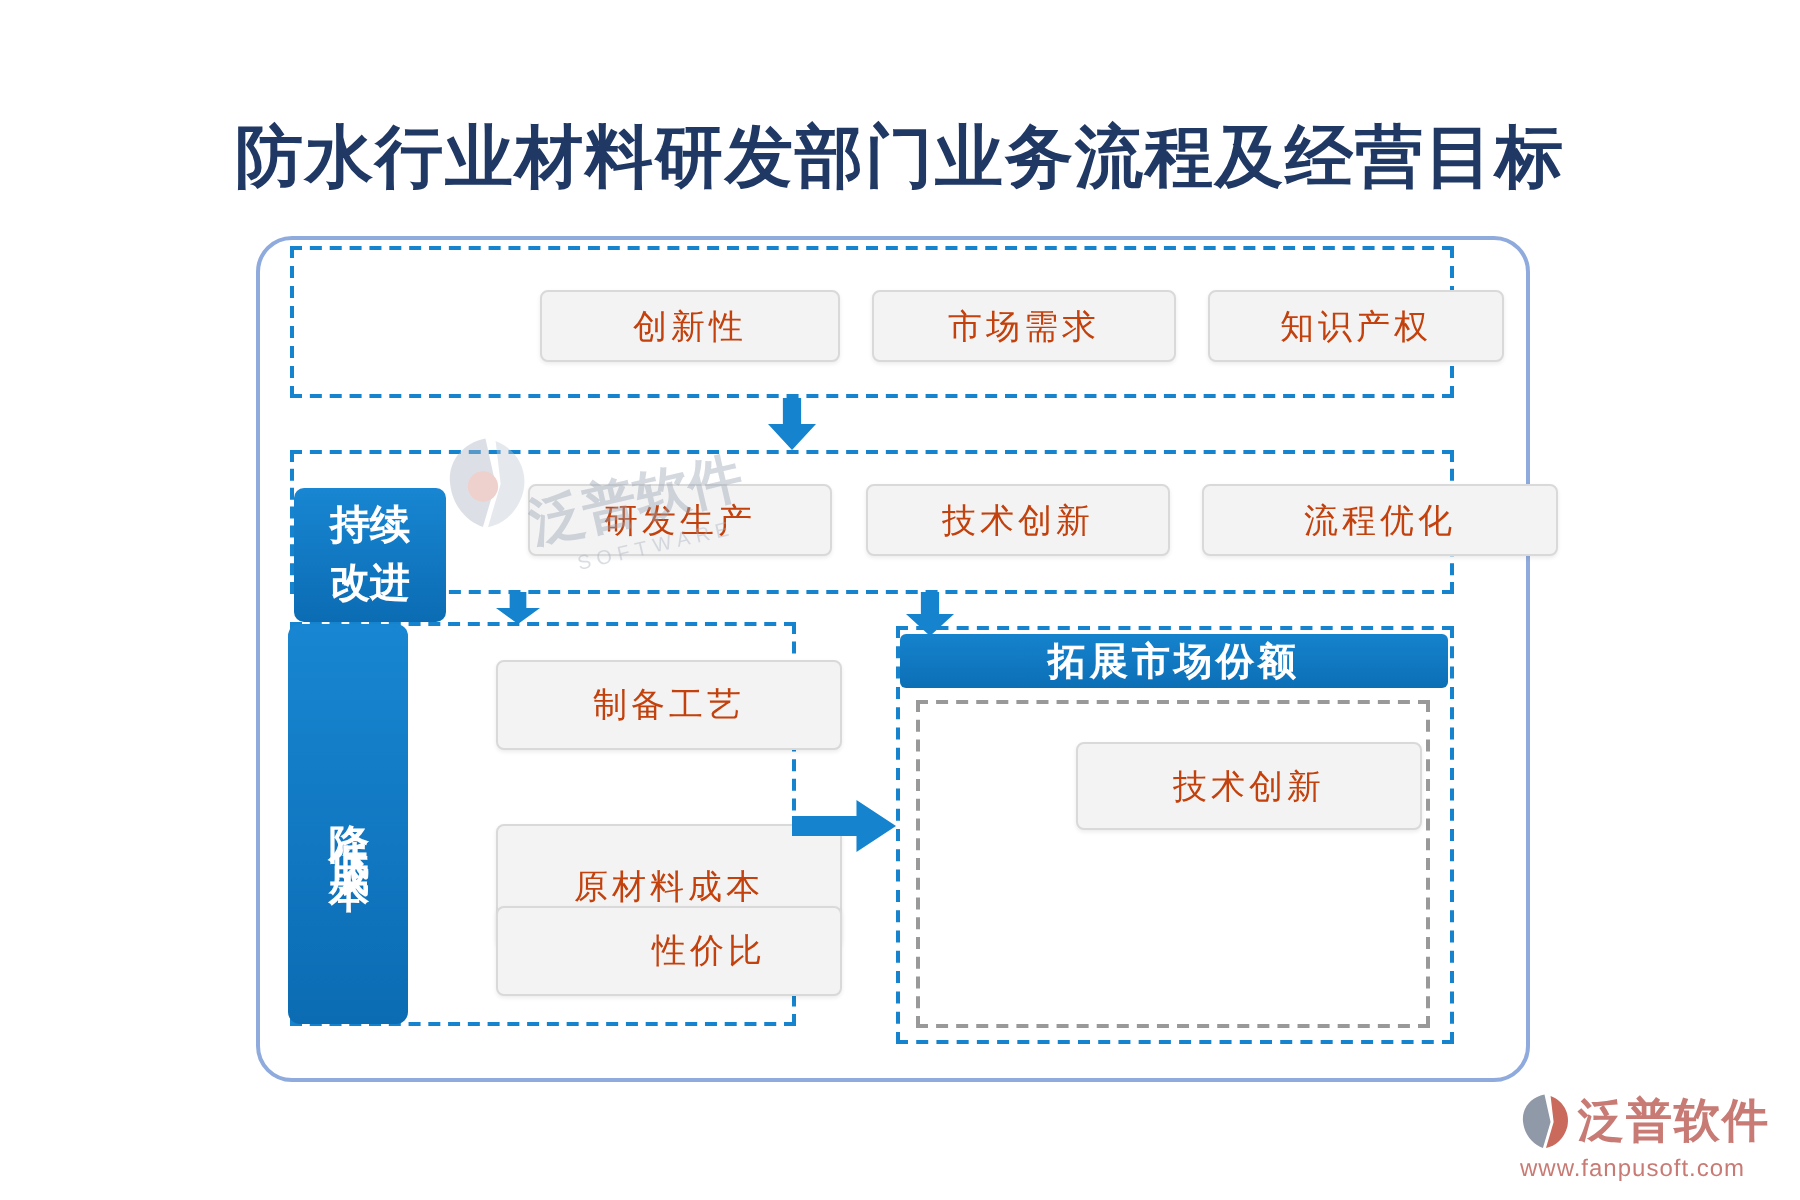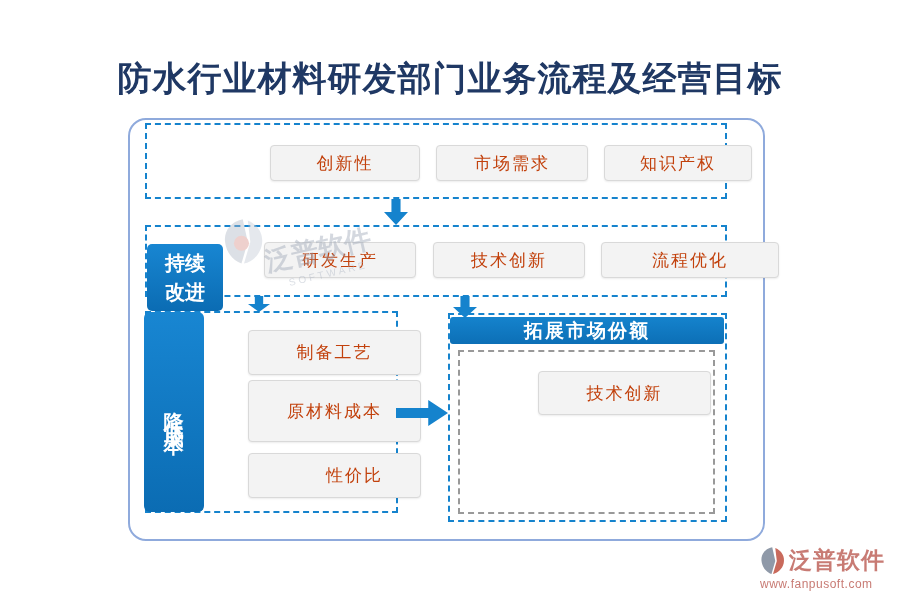--- a/index.html
+++ b/index.html
@@ -53,21 +53,21 @@
     font-family:"DejaVu Serif",serif;font-size:17px;color:#c2410c;
     box-shadow:0 1px 2px rgba(0,0,0,0.08);z-index:2;letter-spacing:2px;margin-left:36px;
   }
   .b10{left:234px;top:145px;width:150px;height:36px;}
   .b11{left:400px;top:145px;width:152px;height:36px;}
   .b12{left:568px;top:145px;width:148px;height:36px;}
   .b20{left:228px;top:242px;width:152px;height:36px;}
   .b21{left:397px;top:242px;width:152px;height:36px;}
   .b22{left:565px;top:242px;width:178px;height:36px;}
   .c0{left:212px;top:330px;width:173px;height:45px;}
-  .c1{left:212px;top:380px;width:173px;height:62px;}
+  .c1{left:212px;top:412px;width:173px;height:62px;}
   .c2{left:212px;top:453px;width:173px;height:45px;padding-left:40px;}
   .m0{left:502px;top:371px;width:173px;height:44px;}
   .m1{left:502px;top:438px;width:173px;height:44px;}
 
   .header-bar{
     position:absolute;left:450px;top:317px;width:274px;height:27px;
     display:flex;align-items:center;justify-content:center;
     background:linear-gradient(180deg,#1583CD 0%,#0C6FB6 100%);
     color:#fff;font-weight:bold;font-size:19px;border-radius:3px;z-index:3;
     letter-spacing:2px;

